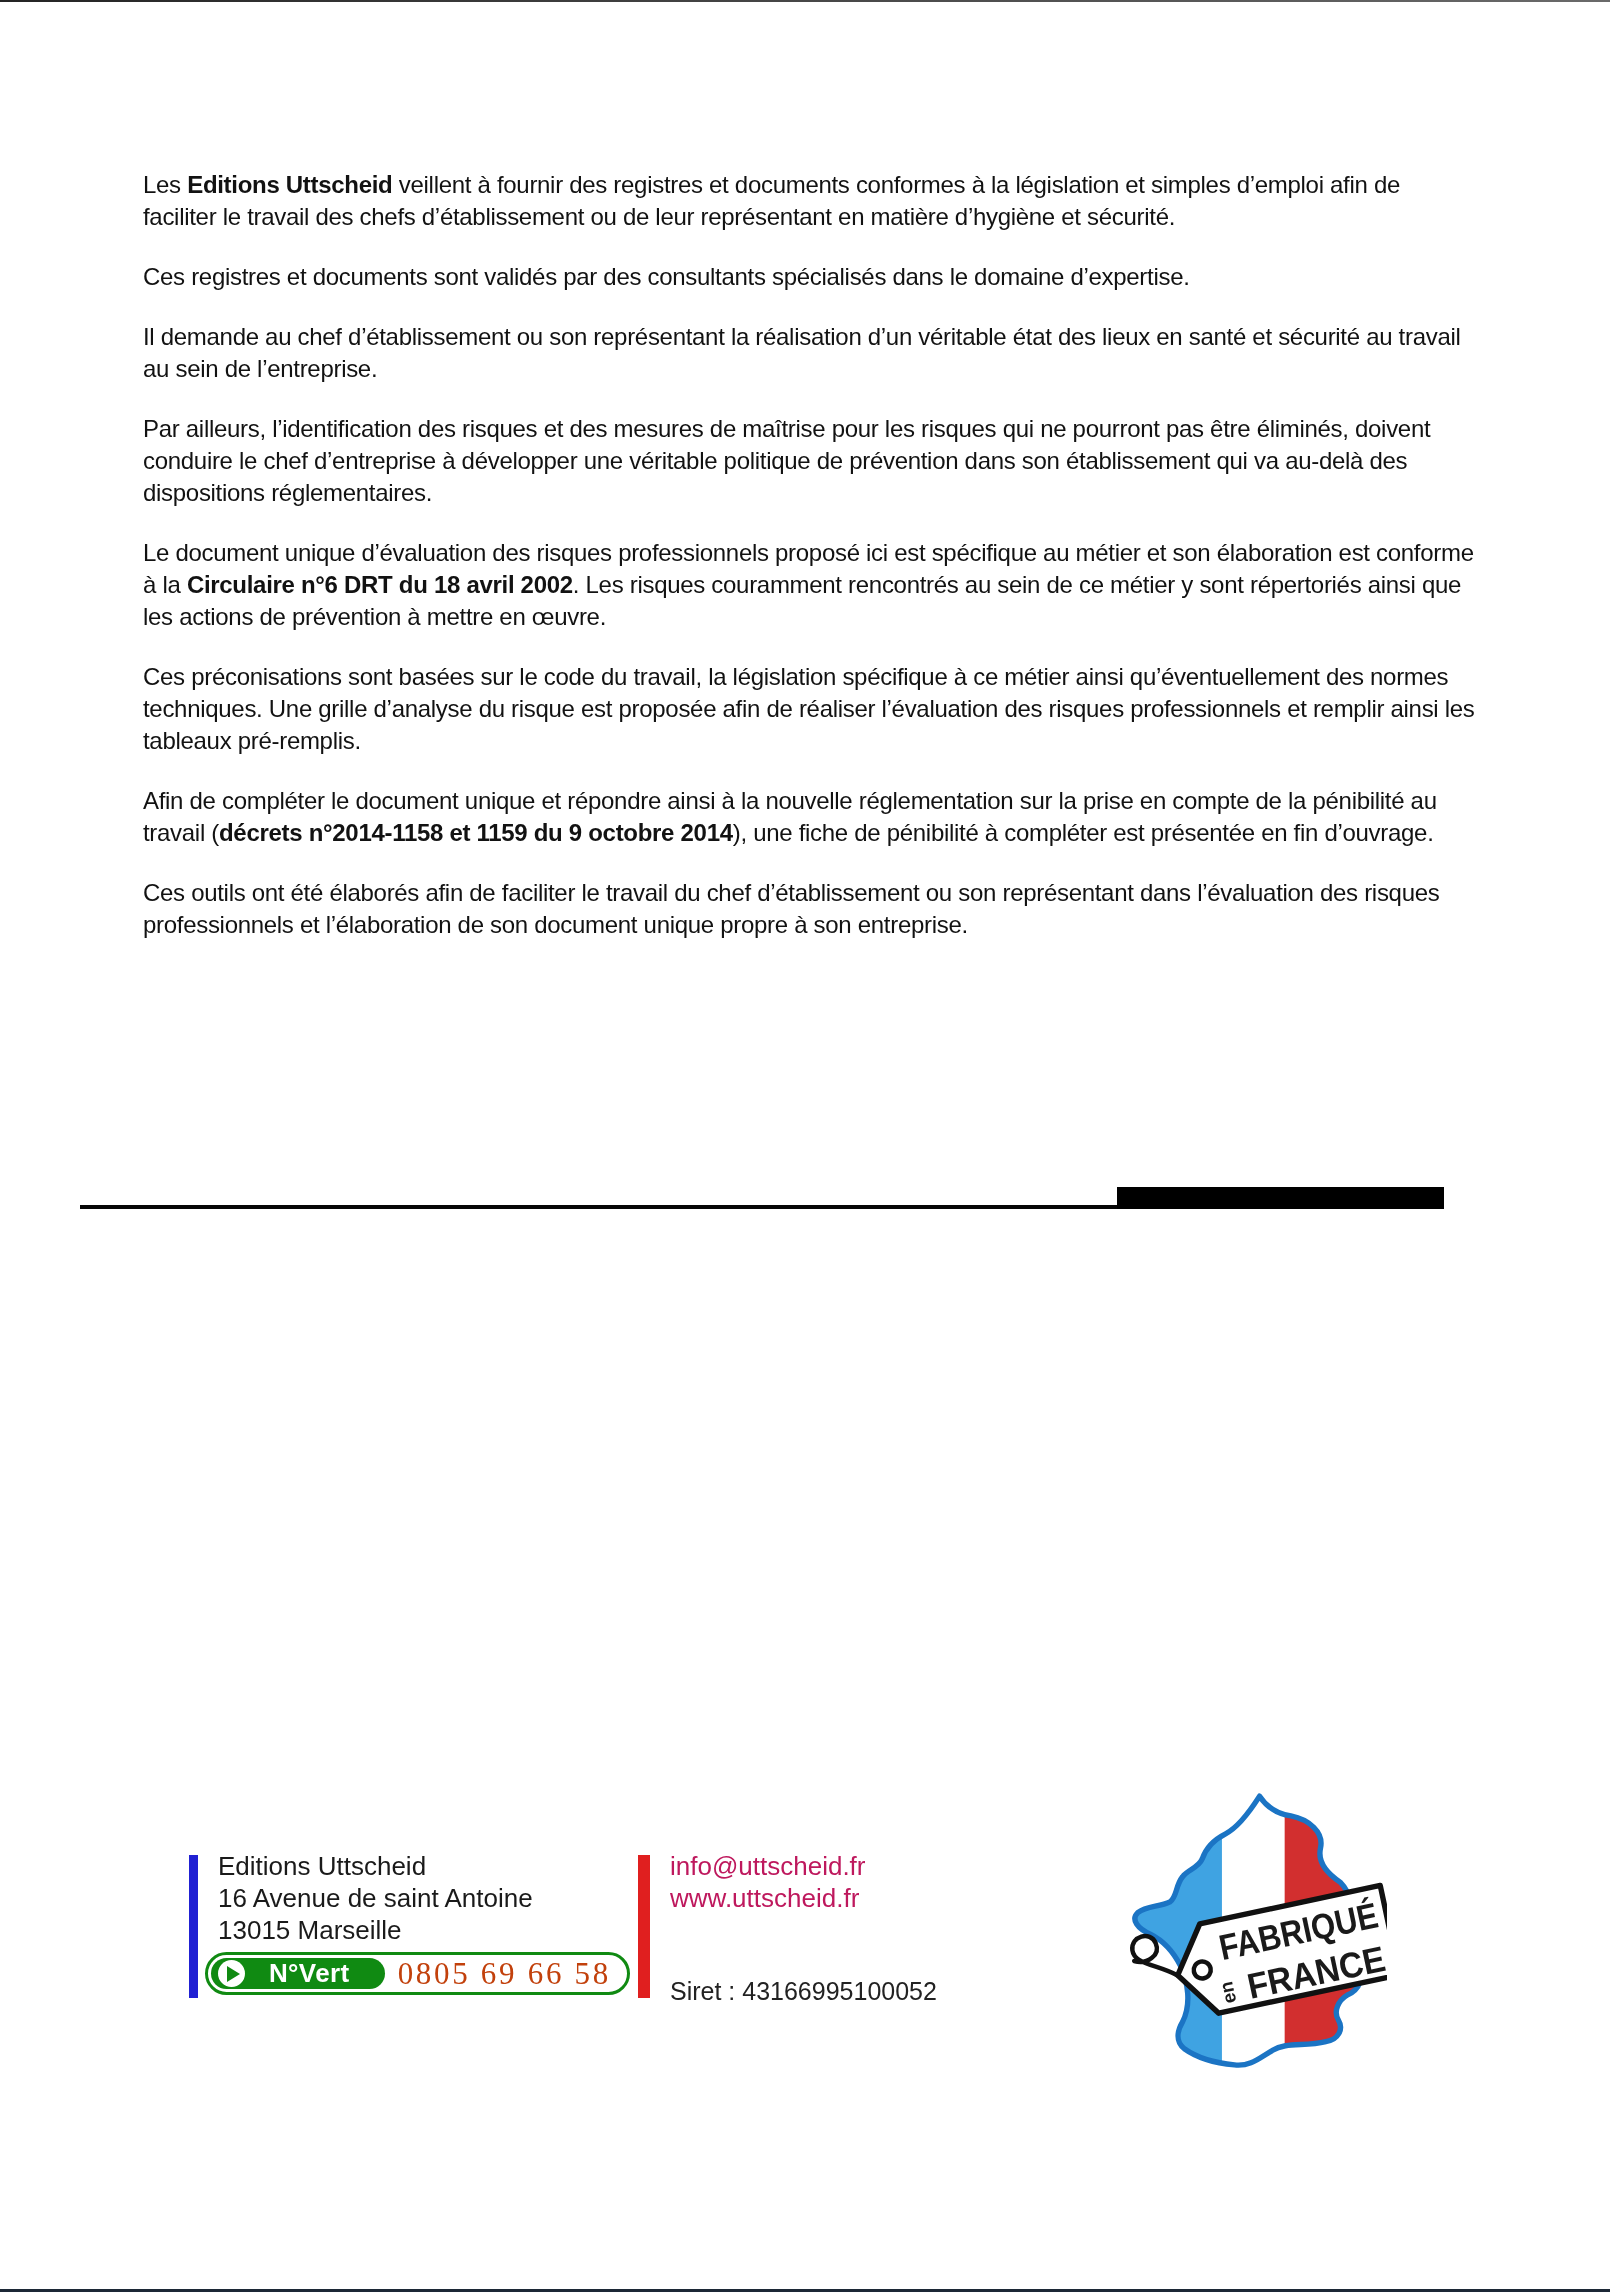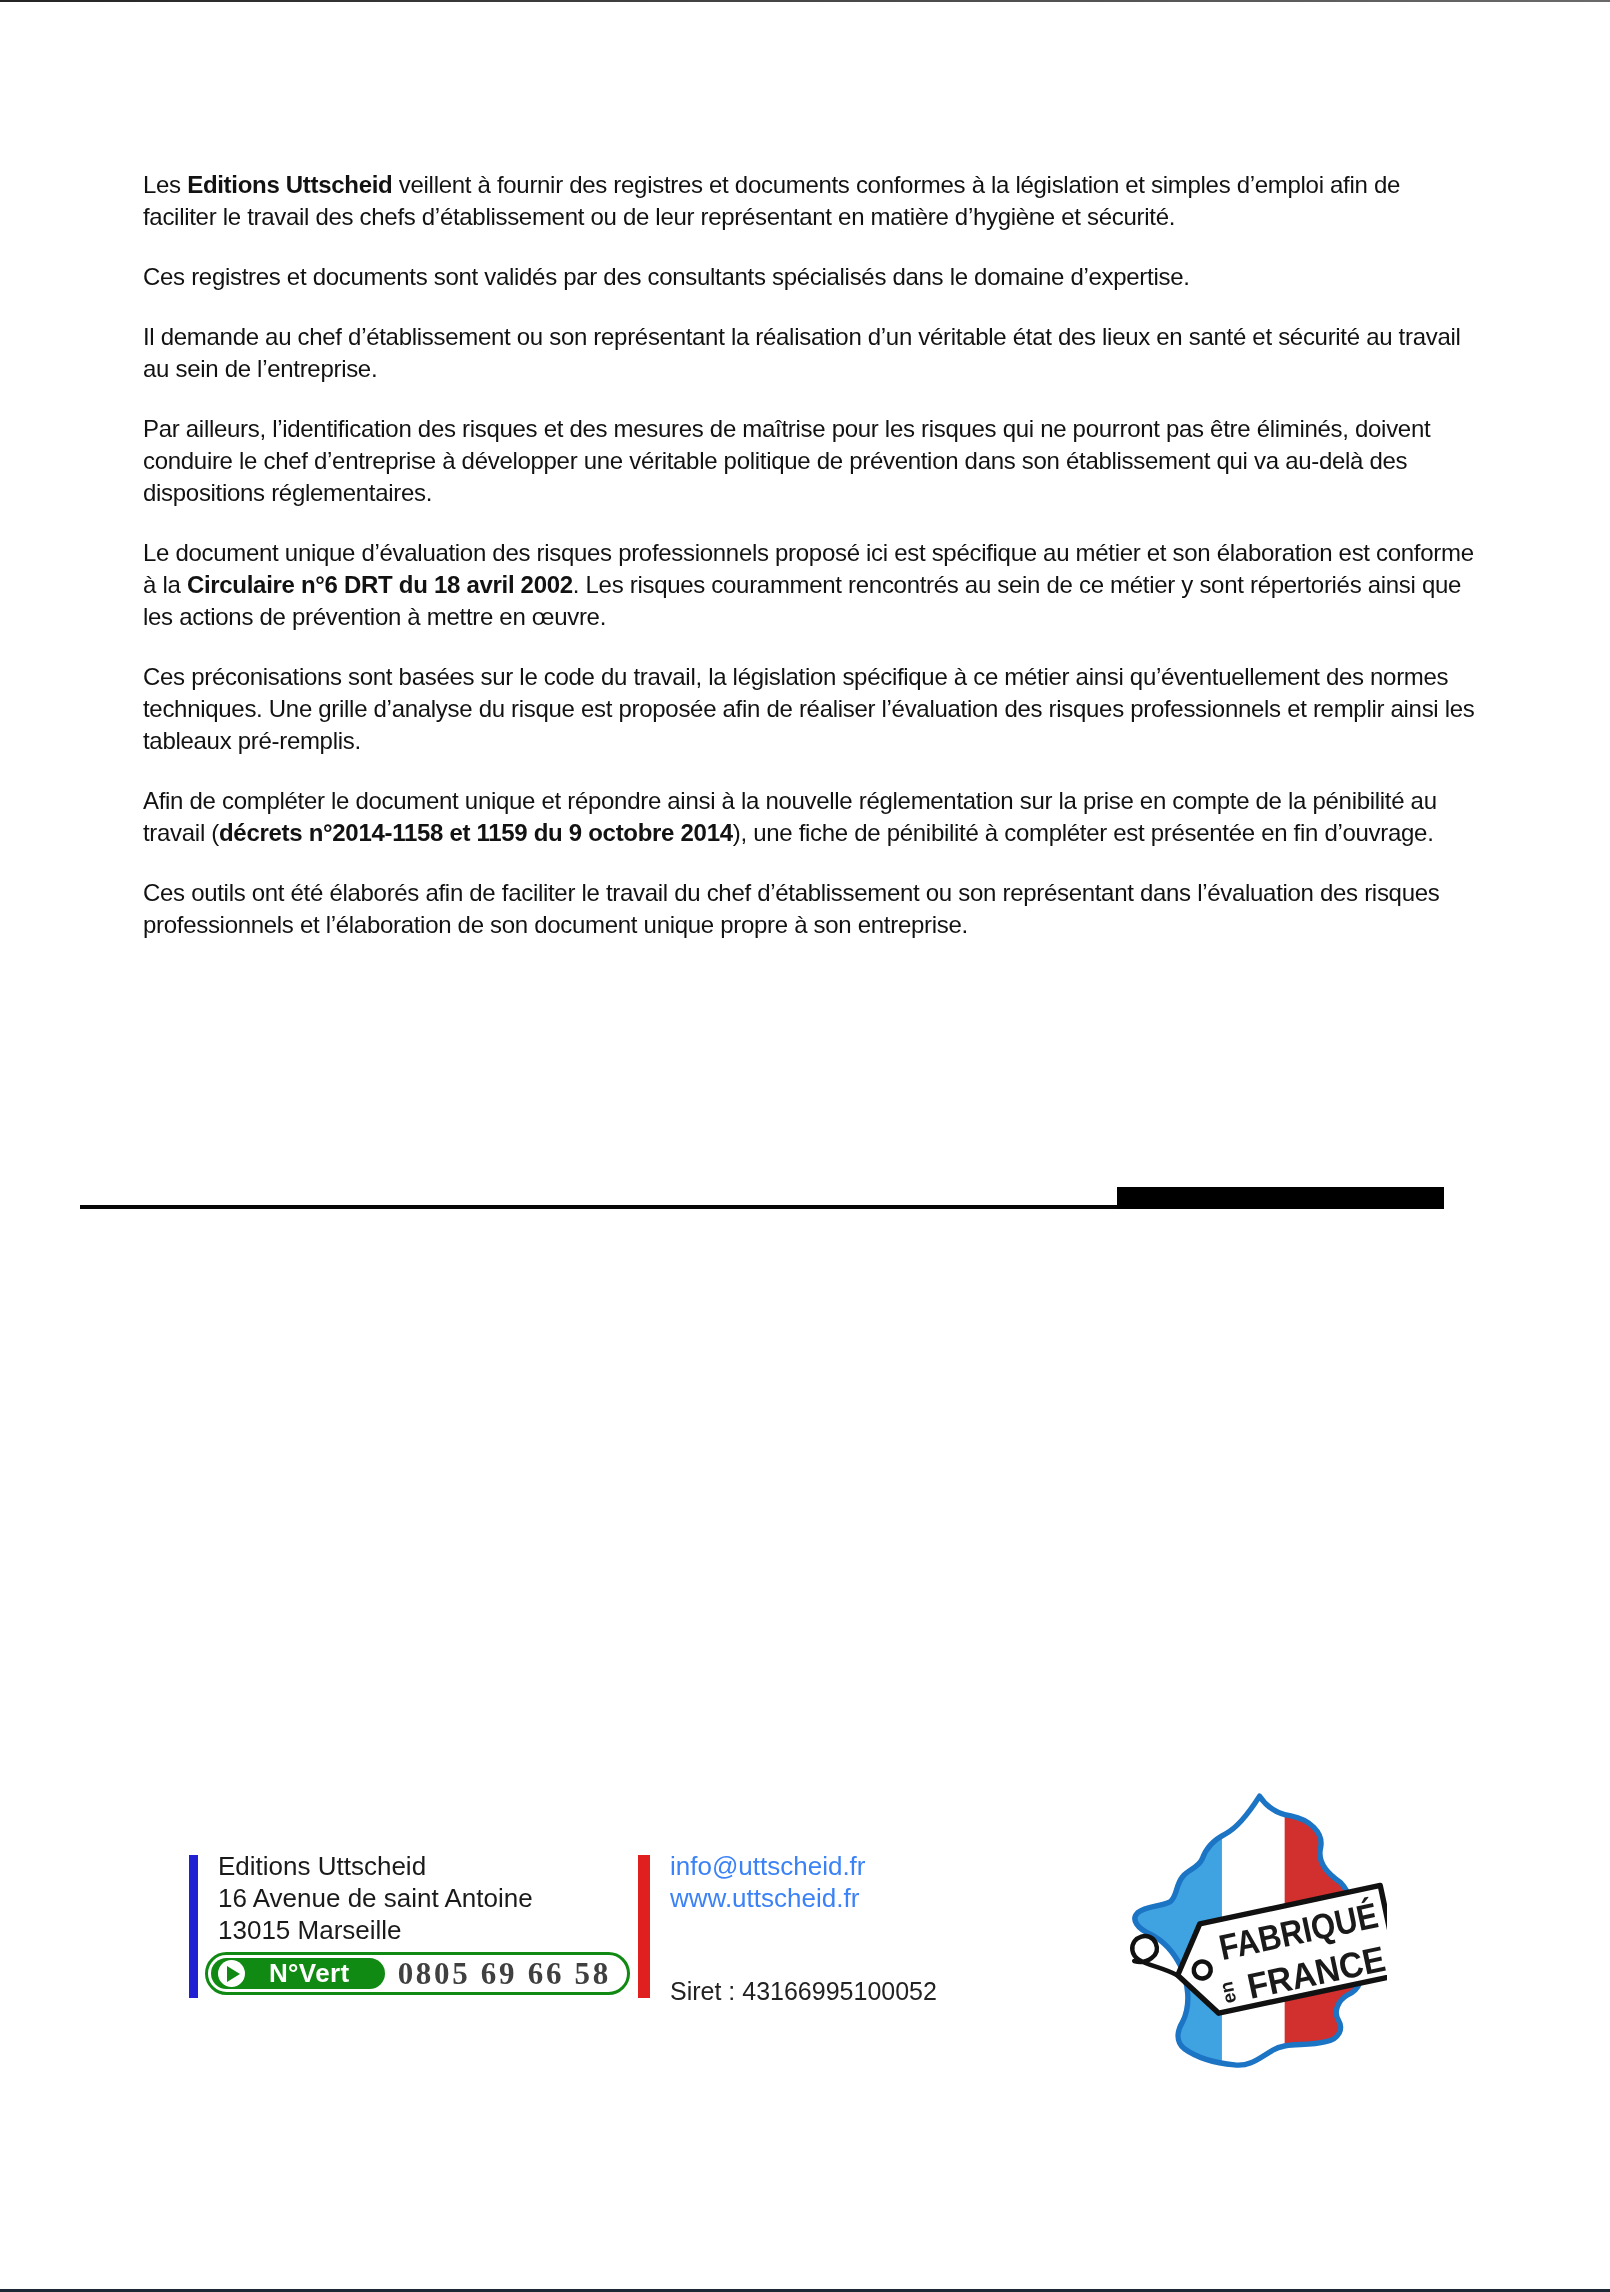--- a/index.html
+++ b/index.html
@@ -28,21 +28,21 @@
   .body-text p{margin:2px 0 28px 0;}
   .body-text strong{font-weight:bold;}
   
   .divider-line{position:absolute;left:80px;top:1205px;width:1037px;height:3.6px;background:#060606;}
   .divider-bar{position:absolute;left:1117px;top:1187px;width:327px;height:21.5px;background:#000;}
   
   .accent-bar{position:absolute;top:1855px;height:143px;}
   .accent-bar.blue{left:189px;width:9px;}
   .accent-bar.red{left:638px;width:11.6px;}
   .publisher{position:absolute;left:218px;top:1850px;font-size:26px;line-height:32px;color:#1a1a1a;}
-  .contact{position:absolute;left:670px;top:1850px;font-size:26px;line-height:32px;color:#3b82f6;}
+  .contact{position:absolute;left:670px;top:1850px;font-size:26px;line-height:32px;color:#be185d;}
   .siret{position:absolute;left:670px;top:1977px;font-size:25px;color:#222;}
   
   .nvert{
     position:absolute;left:205px;top:1952px;width:425px;height:43px;
     background:#fff;border:3.6px solid #108a12;border-radius:25px;
     box-sizing:border-box;
   }
   .nvert-left{
     position:absolute;left:2.7px;top:2.7px;bottom:2.7px;width:174px;
     background:#108a12;border-radius:19.7px;
@@ -54,22 +54,22 @@
   }
   .play-tri{
     width:0;height:0;margin-left:3.6px;
     border-top:8px solid transparent;border-bottom:8px solid transparent;
     border-left:13.4px solid #108a12;
   }
   .nvert-label{color:#fff;font-weight:bold;font-size:26px;letter-spacing:0.4px;white-space:nowrap;}
   .nvert-phone{
     position:absolute;left:179px;right:5.4px;top:0;bottom:0;
     display:flex;align-items:center;justify-content:center;
-    font-family:"Liberation Serif", serif;font-weight:bold;
-    font-size:31px;color:#404040;letter-spacing:2.7px;white-space:nowrap;
+    font-family:"Liberation Serif", serif;font-weight:normal;
+    font-size:31px;color:#c2410c;letter-spacing:2.7px;white-space:nowrap;
   }
   
   .logo{position:absolute;left:1125px;top:1789px;width:262px;height:292px;}
   .tag-text{font-family:"Liberation Sans", sans-serif;font-weight:bold;fill:#1a1a1a;}
 </style>
 </head>
 <body>
 
 <div class="page">
 

